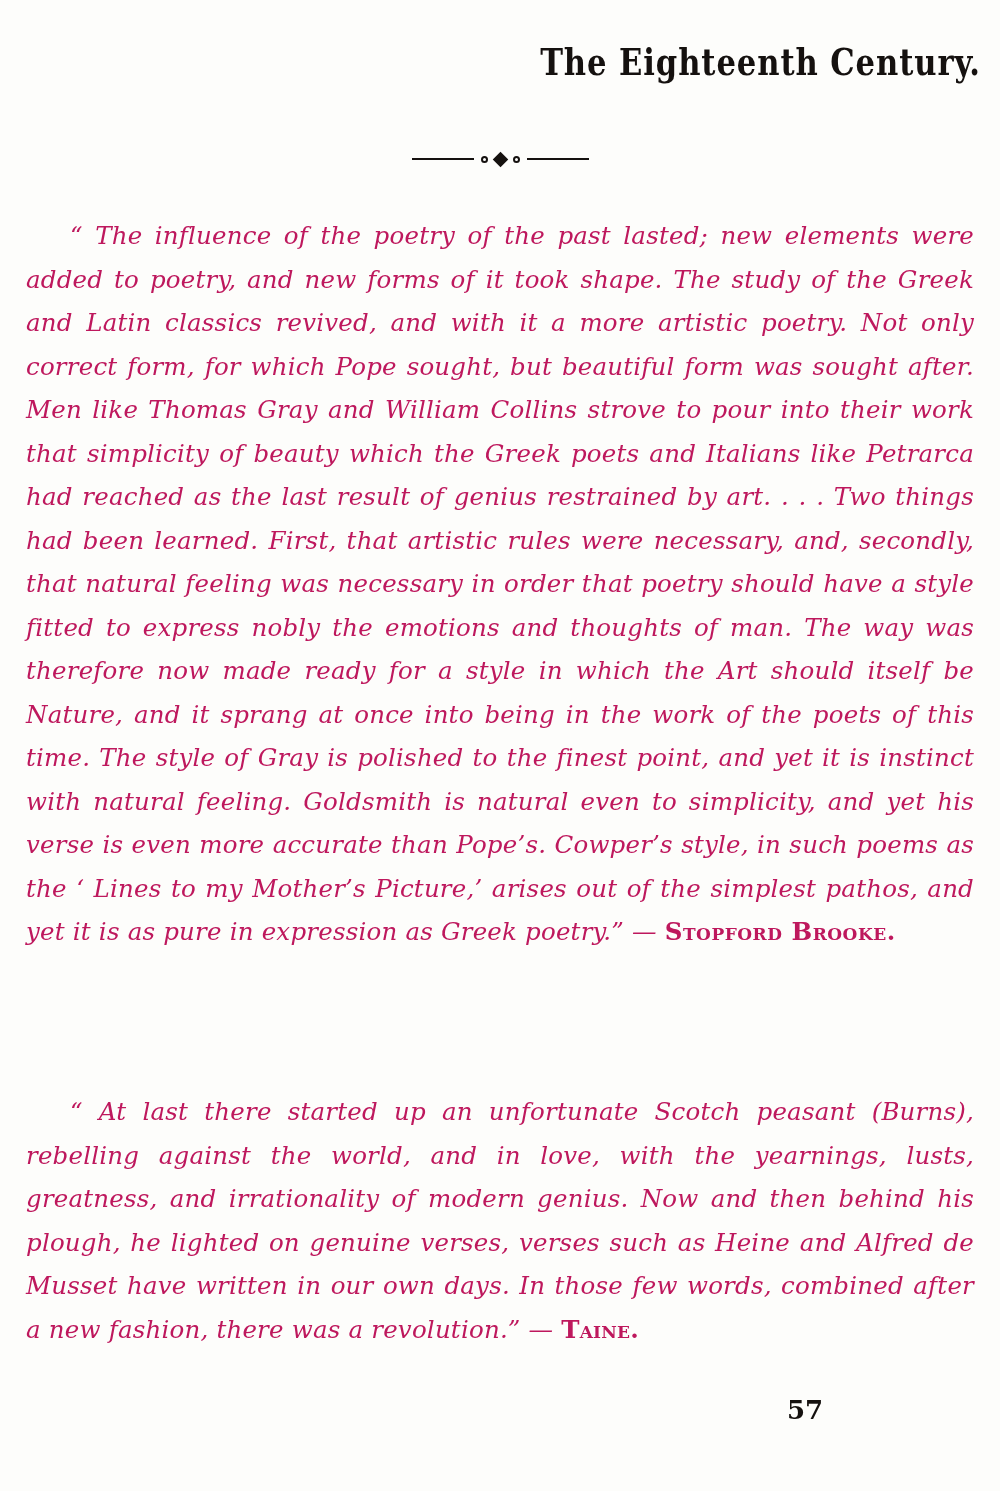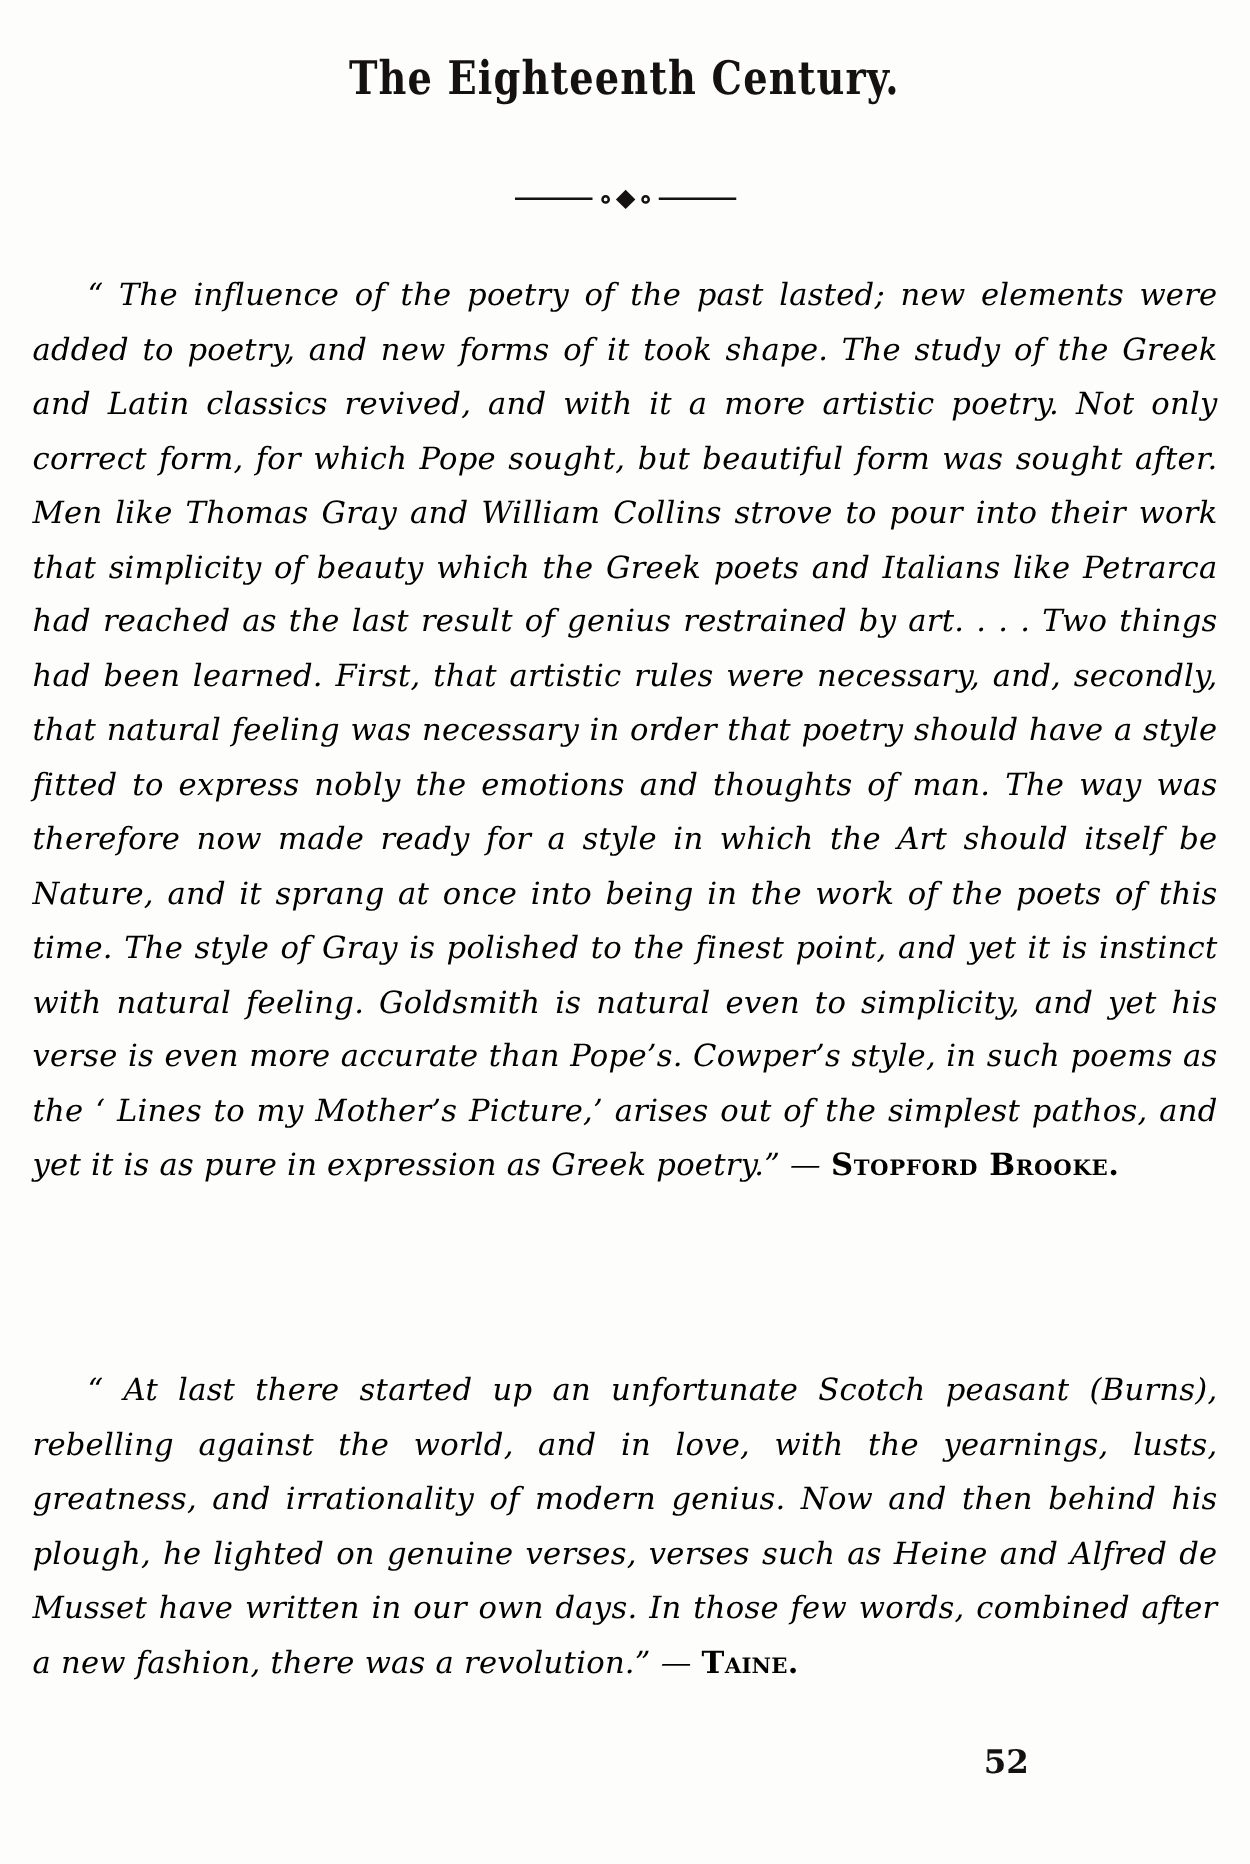--- a/index.html
+++ b/index.html
@@ -23,21 +23,21 @@
     width: 1000px;
     height: 1491px;
     background: #fdfdfb;
   }
 
   .page-title {
     position: absolute;
     top: 40px;
     left: 0;
     width: 1000px;
-    text-align: center;
+    text-align: right;
     font-family: "DejaVu Serif", serif;
     font-weight: bold;
     font-size: 37px;
     letter-spacing: 1px;
     color: #15110f;
     font-stretch: condensed;
   }
   .page-title .tt {
     display: inline-block;
     transform: scaleX(0.92);
@@ -78,21 +78,21 @@
 
   .body-block {
     position: absolute;
     left: 26px;
     width: 948px;
     font-family: "DejaVu Serif", serif;
     font-style: italic;
     font-size: 24.5px;
     line-height: 43.5px;
     text-align: justify;
-    color: #000000;
+    color: #be185d;
     letter-spacing: 0.2px;
   }
   .body-block p {
     margin: 0;
     text-indent: 44px;
   }
   .block-1 { top: 214px; }
   .block-2 { top: 1090px; }
 
   .smallcaps {
@@ -141,15 +141,15 @@
   </div>
 
   <div class="body-block block-1">
     <p><span>“ The influence of the poetry of the past lasted; new elements were added to poetry, and new forms of it took shape.   The study of the Greek and Latin classics revived, and with it a more artistic poetry.   Not only correct form, for which Pope sought, but beautiful form was sought after.   Men like Thomas Gray and William Collins strove to pour into their work that simplicity of beauty which the Greek poets and Italians like Petrarca had reached as the last result of genius restrained by art. . . .   Two things had been learned.   First, that artistic rules were necessary, and, secondly, that natural feeling was necessary in order that poetry should have a style fitted to express nobly the emotions and thoughts of man.   The way was therefore now made ready for a style in which the Art should itself be Nature, and it sprang at once into being in the work of the poets of this time.   The style of Gray is polished to the finest point, and yet it is instinct with natural feeling.   Goldsmith is natural even to simplicity, and yet his verse is even more accurate than Pope’s.   Cowper’s style, in such poems as the ‘ Lines to my Mother’s Picture,’ arises out of the simplest pathos, and yet it is as pure in expression as Greek poetry.” — </span><span class="smallcaps">Stopford Brooke.</span></p>
   </div>
 
   <div class="body-block block-2">
     <p><span>“ At last there started up an unfortunate Scotch peasant (Burns), rebelling against the world, and in love, with the yearnings, lusts, greatness, and irrationality of modern genius.   Now and then behind his plough, he lighted on genuine verses, verses such as Heine and Alfred de Musset have written in our own days.   In those few words, combined after a new fashion, there was a revolution.” — </span><span class="attribution-taine">Taine.</span></p>
   </div>
 
-  <div class="page-number">52</div>
+  <div class="page-number">57</div>
 
 </div>
 
 </body></html>

